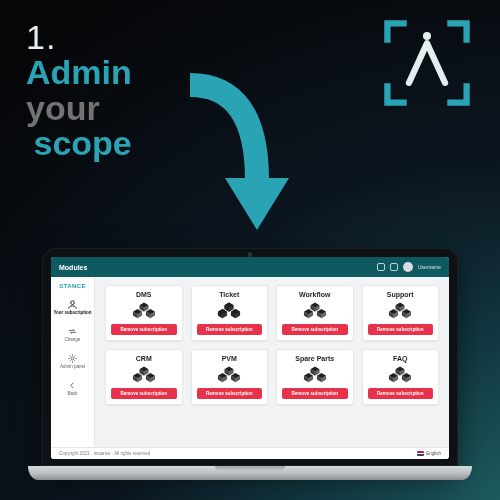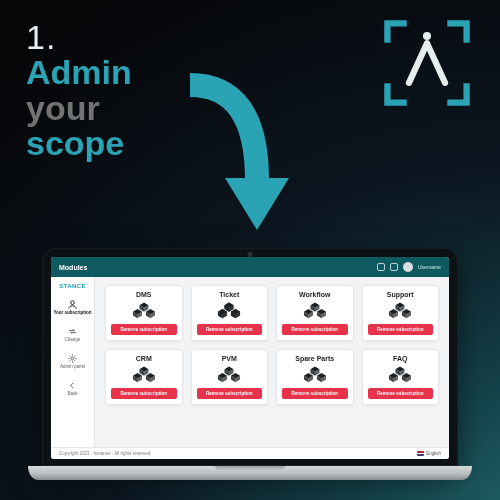--- a/index.html
+++ b/index.html
@@ -7,21 +7,21 @@
   body{
     background:radial-gradient(ellipse 140% 120% at 100% 100%, #1c5a5e 0%, #123a43 25%, #0c1620 55%, #050608 100%);
     font-family:"Segoe UI",Arial,sans-serif;
     position:relative;
   }
   
   .headline{position:absolute;left:26px;top:18px;}
   .h-num{font-size:34px;font-weight:500;color:#e6edef;letter-spacing:1px;}
   .h-l1{font-size:34px;font-weight:800;color:#2aa3b5;line-height:1.05;margin-top:-2px;}
   .h-l2{font-size:34px;font-weight:800;color:#737373;line-height:1.05;}
-  .h-l3{font-size:34px;font-weight:800;color:#2aa3b5;line-height:1.05;}
+  .h-l3{font-size:34px;font-weight:800;color:#2aa3b5;line-height:1.05;text-align:right;}
   
   .logo-bracket{position:absolute;right:28px;top:18px;width:90px;height:90px;}
   
   .arrow{position:absolute;left:175px;top:70px;width:120px;height:180px;}
   
   .laptop{position:absolute;left:42px;top:248px;width:416px;}
   .bezel{background:#0e1113;border-radius:14px 14px 0 0;padding:9px 9px 7px 9px;box-shadow:0 12px 30px rgba(0,0,0,.55),0 0 0 1px #1a1f22 inset;}
   .bezel::before{content:"";position:absolute;left:50%;top:4px;width:5px;height:5px;border-radius:50%;background:#2a3034;transform:translateX(-50%);}
   .screen{background:#f1f3f4;border-radius:3px;height:202px;display:flex;flex-direction:column;overflow:hidden;}
   .base{height:14px;background:linear-gradient(#d7dadc,#b9bdbf 55%,#8c8f91);border-radius:0 0 16px 16px/0 0 22px 22px;position:relative;margin:0 -14px;}

